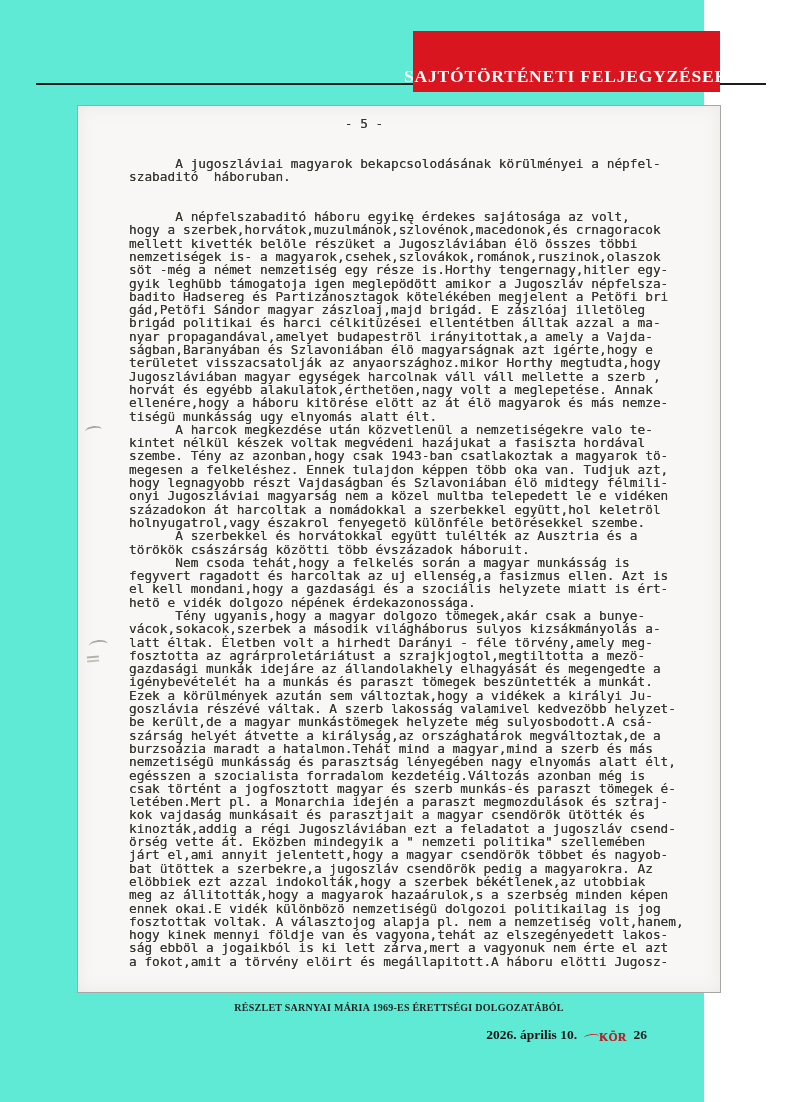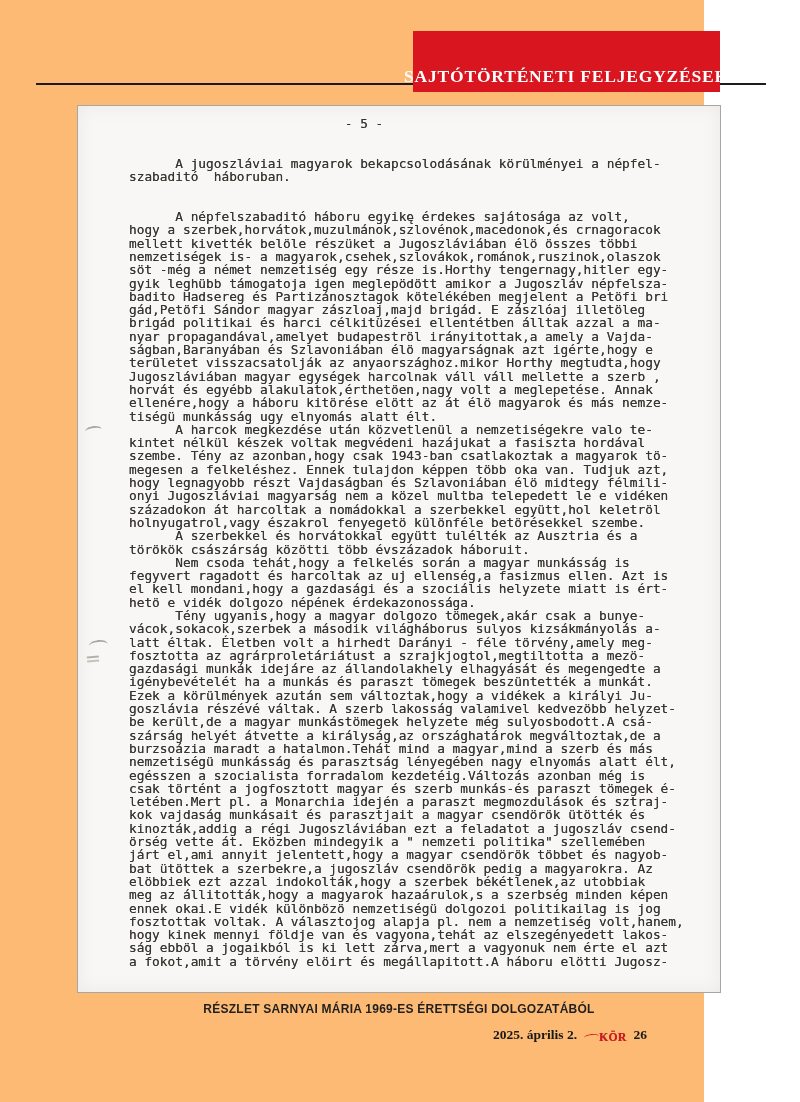--- a/index.html
+++ b/index.html
@@ -1,18 +1,18 @@
 <!DOCTYPE html>
 <html><head>
 <meta charset="utf-8">
 <style>
   * { margin:0; padding:0; box-sizing:border-box; }
   html,body { width:800px; height:1102px; background:#ffffff; overflow:hidden; position:relative;
               font-family:"Liberation Sans", sans-serif; }
-  .page { position:absolute; inset:0; width:704px; height:1102px; background:#fdba74; }
+  .page { position:absolute; inset:0; width:704px; height:1102px; background:#5eead4; }
 
   
   .banner { position:absolute; left:413px; top:31px; width:307px; height:61px;
             background:#d9151f; display:flex; align-items:flex-end; justify-content:center; }
   .banner-label { color:#ffffff; font-family:"Liberation Serif", serif; font-weight:bold;
                   font-size:17.5px; letter-spacing:0.8px; padding-bottom:5px; white-space:nowrap; }
   .rule { position:absolute; top:83px; height:2px; background:#1c1c1c; }
   .rule-left  { left:36px;  width:377px; }
   .rule-right { left:720px; width:46px; }
 
@@ -27,22 +27,22 @@
   .binder-arc { position:absolute; border-top:2px solid #a7a79f; border-radius:50%;
                 background:transparent; }
   .binder-arc.a1 { left:7px;  top:320px; width:17px; height:9px; transform:rotate(-8deg); }
   .binder-arc.a2 { left:11px; top:534px; width:19px; height:10px; transform:rotate(-6deg); }
   .binder-dash { position:absolute; left:9px; top:550px; width:12px; height:6px;
                  border-top:2px solid #b3b3ab; border-bottom:2px solid #c3c3bb;
                  transform:rotate(-4deg); }
 
   
   .caption { position:absolute; left:77px; top:1002px; width:644px; text-align:center;
-             font-weight:bold; font-size:12px; letter-spacing:0.25px; color:#1f1f1f;
-             font-family:Liberation Sans, sans-serif; }
+             font-weight:bold; font-size:10px; letter-spacing:0.25px; color:#1f1f1f;
+             font-family:Liberation Serif, serif; }
 
   
   .footer { position:absolute; top:1027px; right:57px; display:flex; align-items:flex-end; gap:7px; }
   .footer-date, .footer-page { font-family:"Liberation Serif", serif; font-weight:bold;
                                font-size:13.5px; color:#181818; line-height:16px; }
   .logo { display:flex; flex-direction:row; align-items:center; line-height:1; }
   .logo-flourish { width:15px; height:6px; border-top:1.6px solid #d9151f; border-radius:50%;
                    transform:rotate(-6deg); margin-bottom:1px; }
   .logo-word { font-family:"Liberation Serif", serif; font-weight:bold; font-size:11.5px;
                color:#d9151f; letter-spacing:0.4px;
@@ -126,21 +126,21 @@
 ság ebböl a jogaikból is ki lett zárva,mert a vagyonuk nem érte el azt
 a fokot,amit a törvény elöirt és megállapitott.A háboru elötti Jugosz-</pre>
     <div class="binder-arc a1"></div>
     <div class="binder-arc a2"></div>
     <div class="binder-dash"></div>
   </div>
 
   <div class="caption">RÉSZLET SARNYAI MÁRIA 1969-ES ÉRETTSÉGI DOLGOZATÁBÓL</div>
 
   <div class="footer">
-    <span class="footer-date">2025. április 2.</span>
+    <span class="footer-date">2026. április 10.</span>
     <span class="logo">
       <span class="logo-flourish"></span>
       <span class="logo-word">KÖR</span>
     </span>
     <span class="footer-page">26</span>
   </div>
 
 </div>
 
 </body></html>

